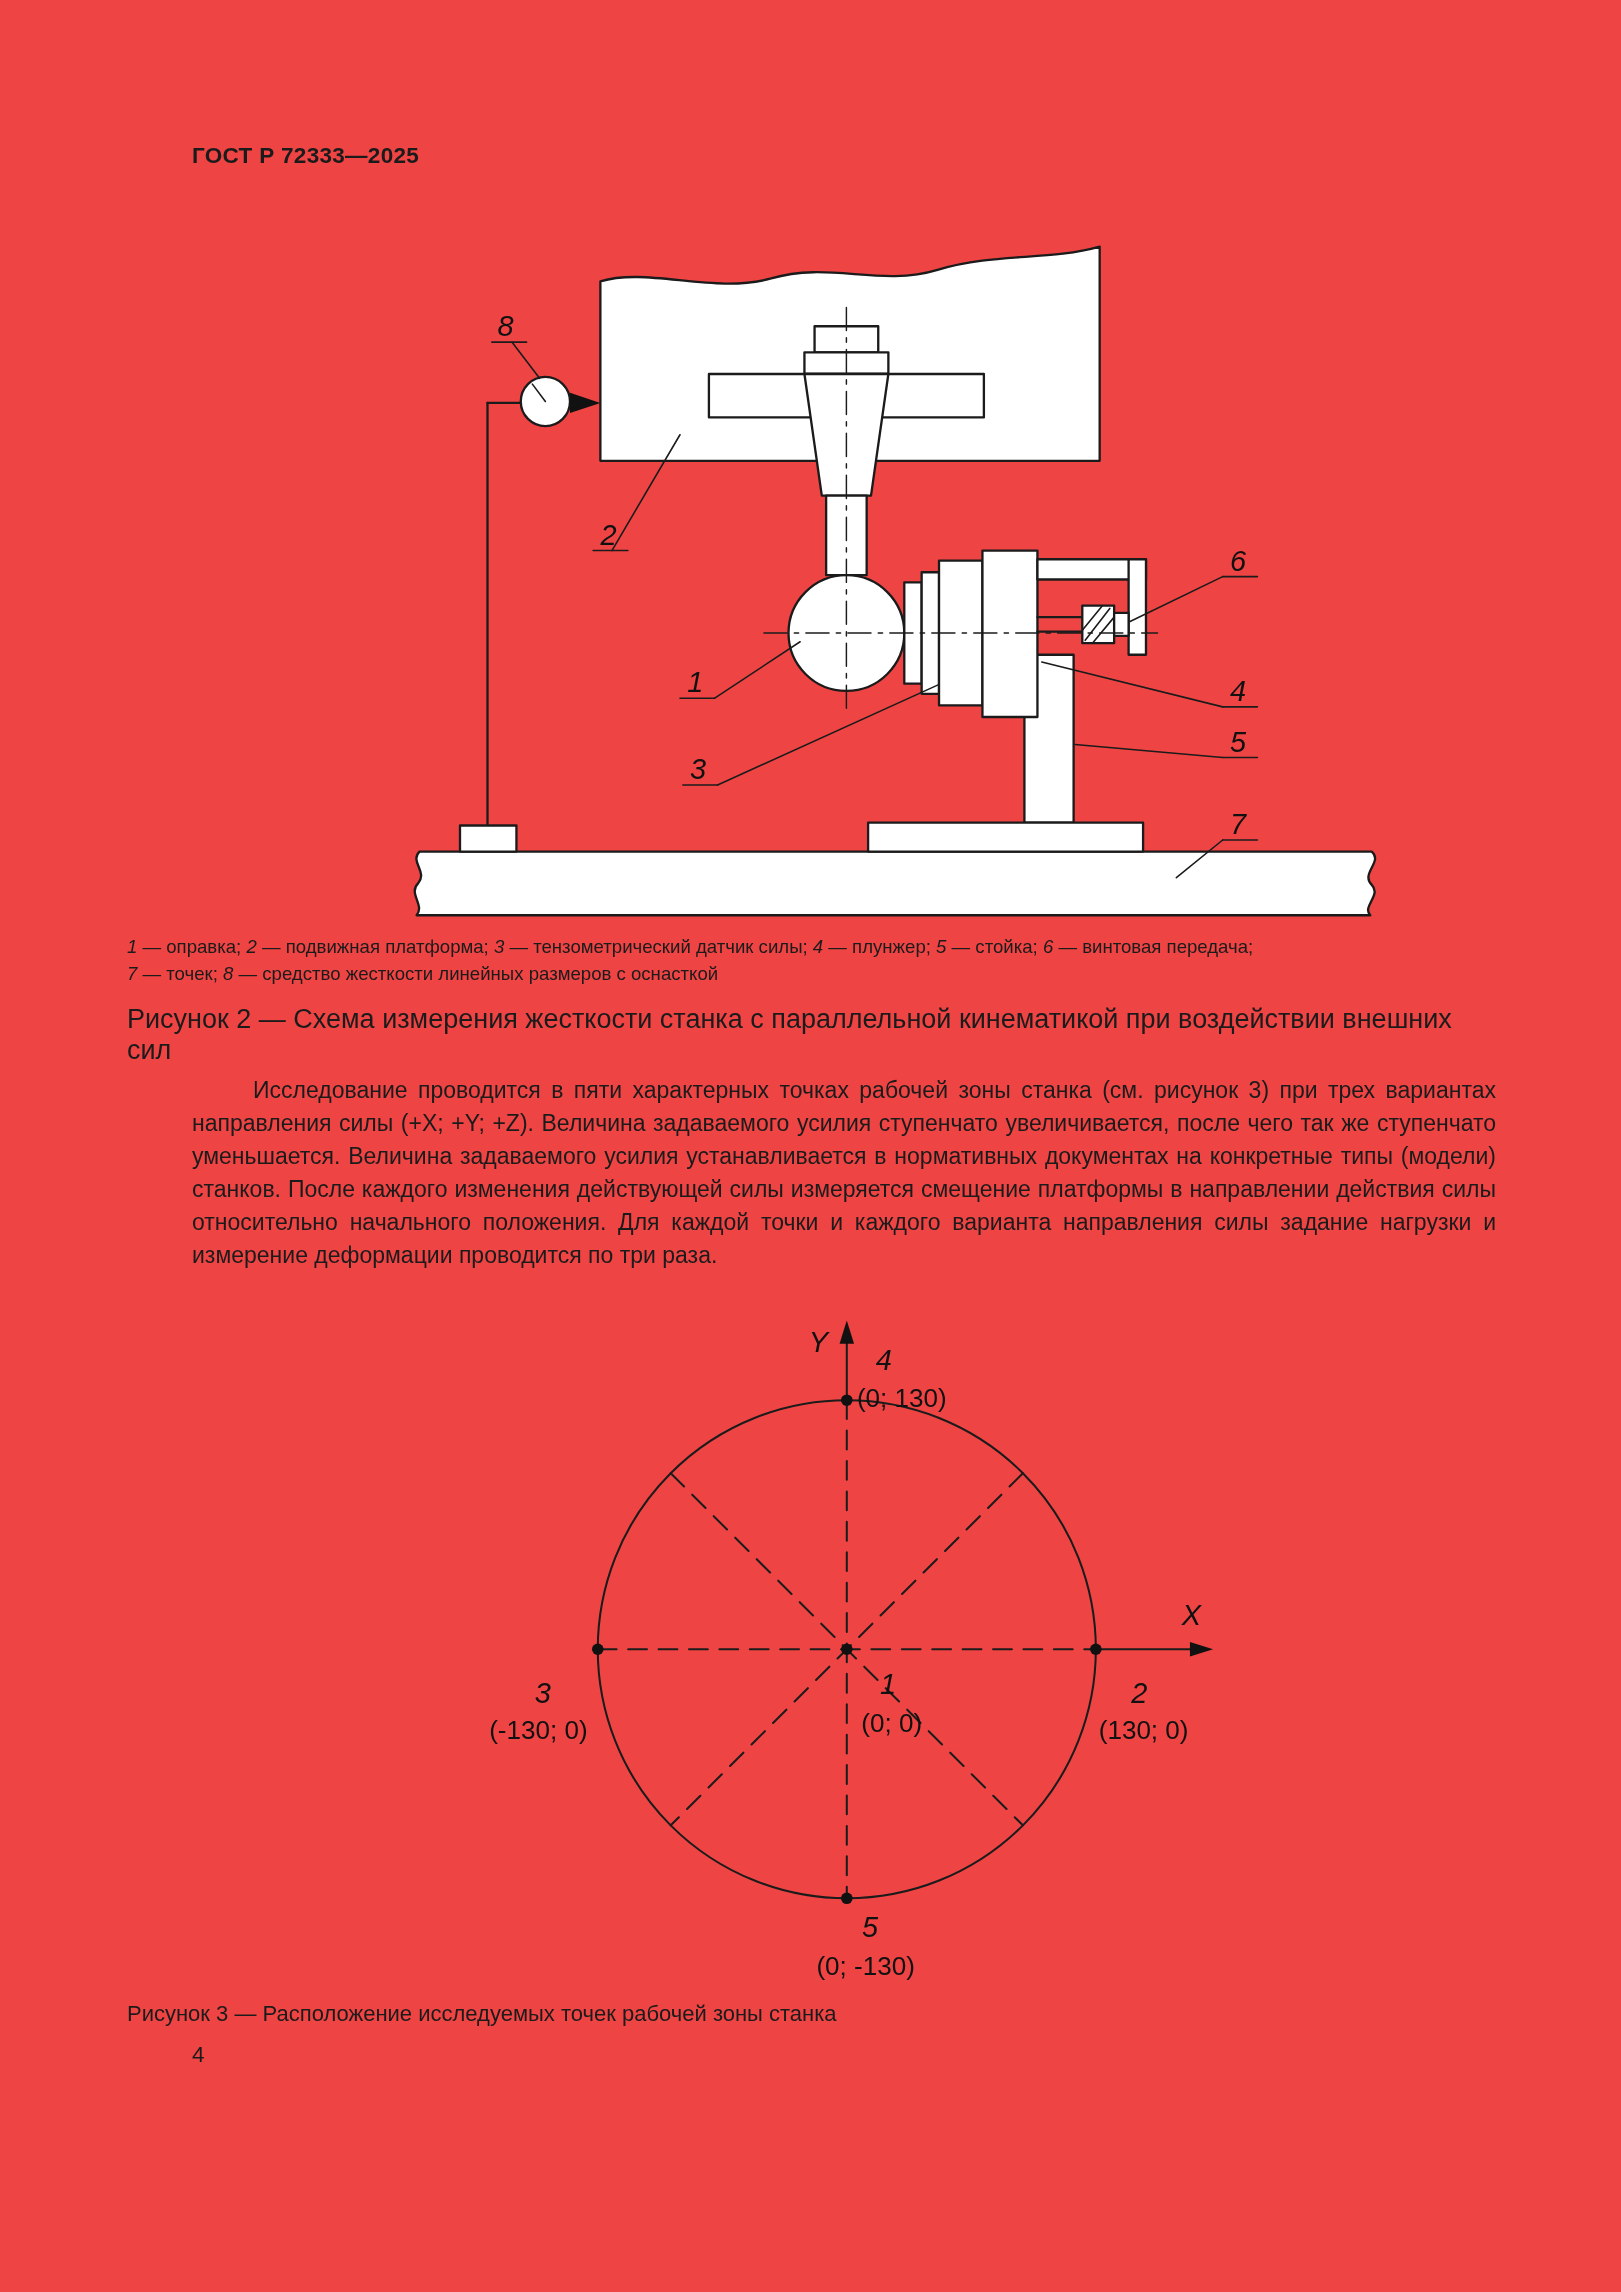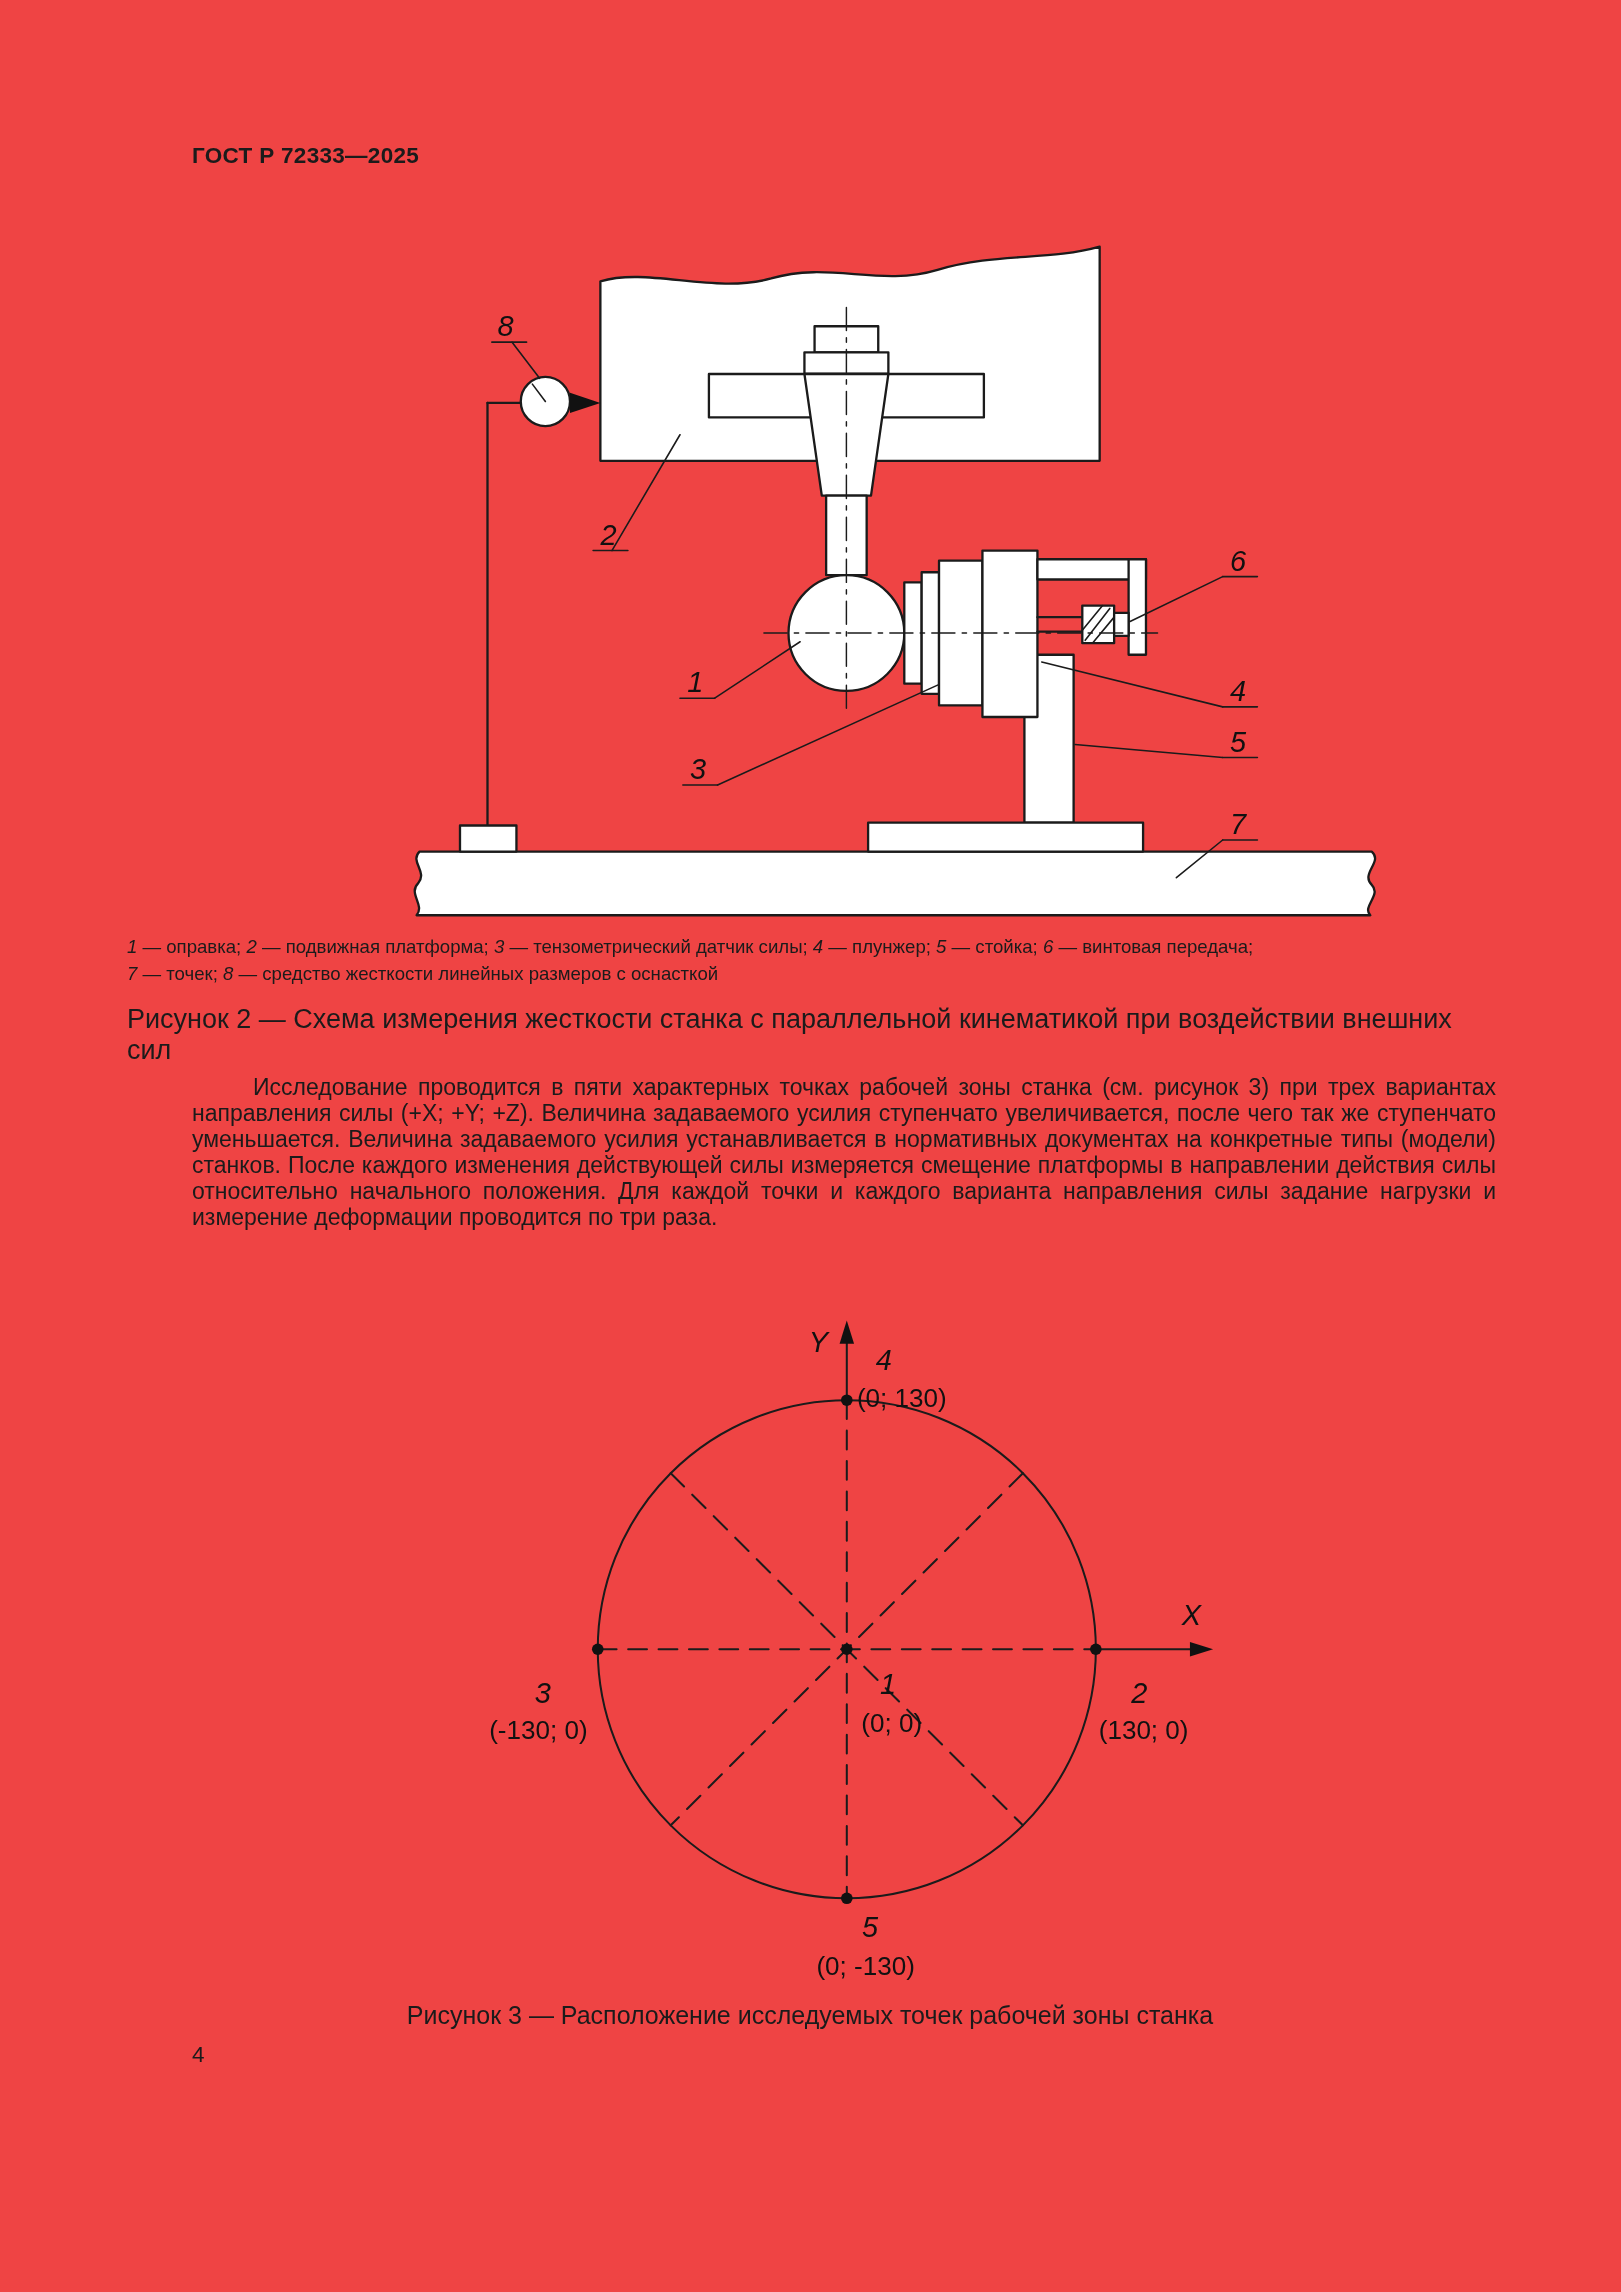--- a/index.html
+++ b/index.html
@@ -22,26 +22,26 @@
     position: absolute; left: 127px; top: 933px; width: 1366px;
     font-size: 18.6px; line-height: 27.4px;
   }
   .legend i { font-style: italic; }
   .fig2-caption {
     position: absolute; left: 127px; top: 1004px; width: 1366px;
     font-size: 27px;
   }
   .body-text {
     position: absolute; left: 192px; top: 1051px; width: 1304px;
-    font-size: 23px; line-height: 26px; text-align: justify; text-indent: 61px;
+    font-size: 23px; line-height: 33px; text-align: justify; text-indent: 61px;
   }
   .fig3 { position: absolute; left: 463px; top: 1309px; width: 840px; height: 695px; }
   .fig3-caption {
     position: absolute; left: 127px; top: 2001px; width: 1366px;
-    text-align: center; font-size: 25px;
+    text-align: left; font-size: 22px;
   }
   .page-number { position: absolute; left: 192px; top: 2042px; font-size: 22.5px; }
 
   
   .draw { stroke: #1b1b1b; fill: none; stroke-width: 1.6; stroke-linejoin: round; stroke-linecap: round; }
   .fillw { fill: #ffffff; }
   .thin { stroke-width: 1.1; }
   .cl { stroke-dasharray: 16 5 3 5; stroke-width: 1; }
   .dash { stroke-dasharray: 13 8; stroke-width: 1.4; }
   .lbl { font-family: "Liberation Sans", sans-serif; font-style: italic; font-size: 20px; fill: #111; stroke: none; }

